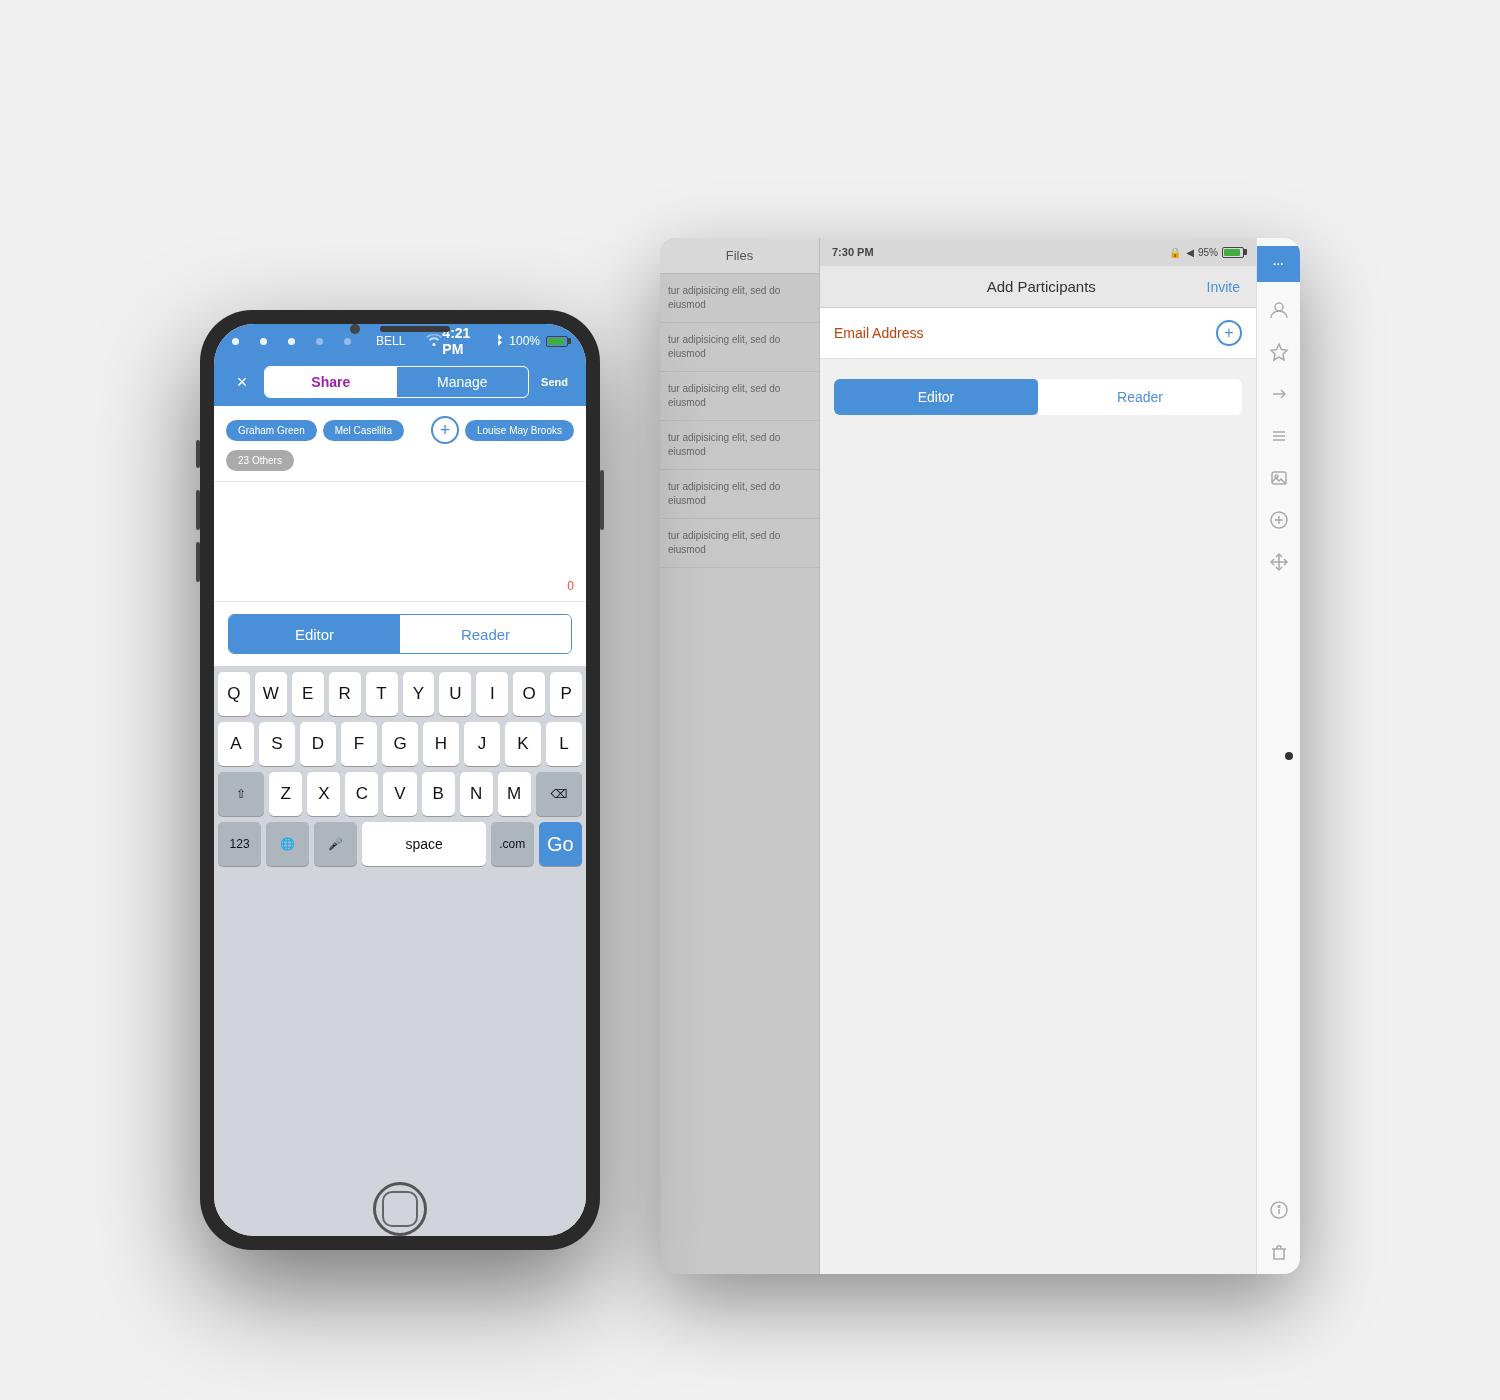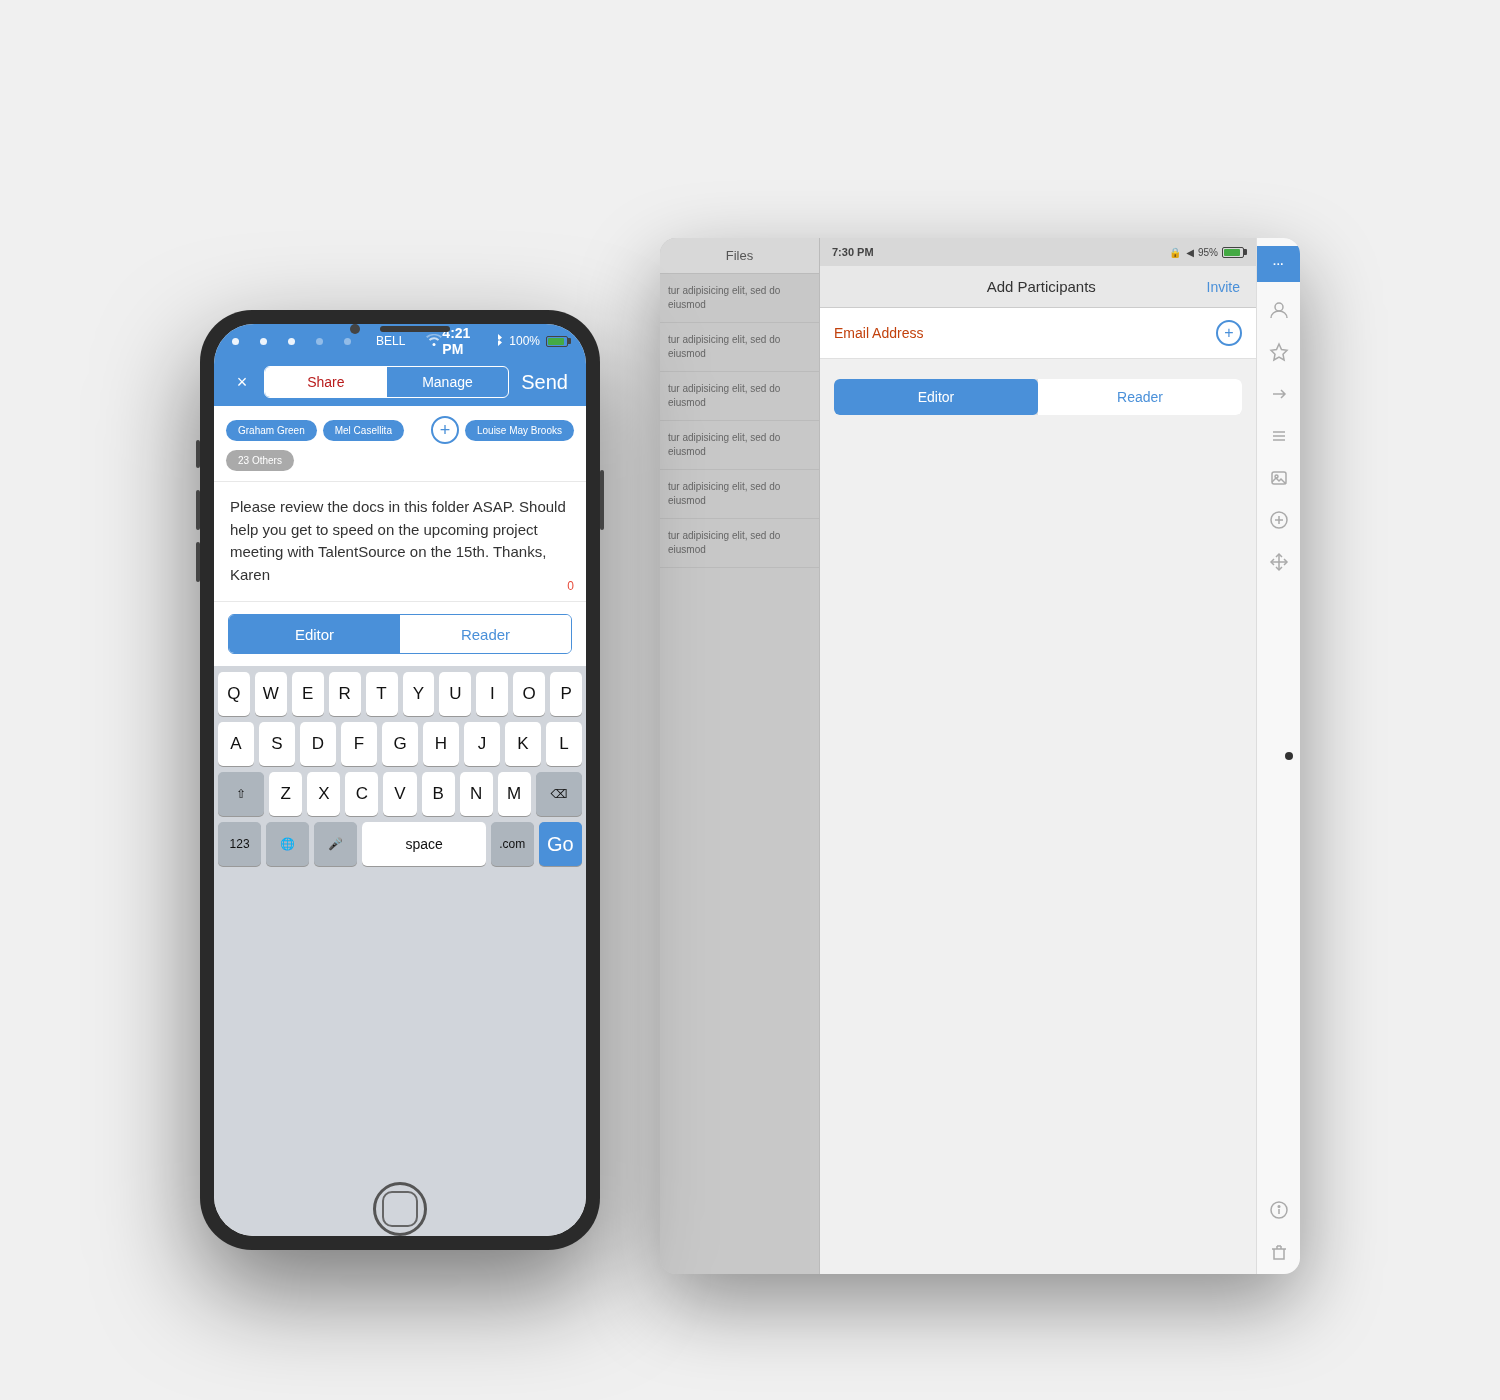--- a/index.html
+++ b/index.html
@@ -292,26 +292,26 @@
       overflow: hidden;
       height: 32px;
     }
     .phone-seg-btn {
       flex: 1;
       display: flex; align-items: center; justify-content: center;
       font-size: 14px;
       font-weight: 500;
       cursor: pointer;
     }
-    .phone-seg-btn.active { background: white; color: #b91c1c; }
+    .phone-seg-btn.active { background: white; color: #a21caf; font-weight: bold; }
     .phone-seg-btn.inactive { color: white; }
     .phone-send-btn {
-      font-size: 20px;
+      font-size: 11px;
       color: white;
-      font-weight: 400;
+      font-weight: 700;
       padding: 0 4px;
     }
 
     
     .phone-recipients {
       padding: 10px 12px;
       display: flex;
       flex-wrap: wrap;
       gap: 6px;
       align-items: center;
@@ -617,22 +617,20 @@
         <div class="phone-add-recipient">+</div>
         <div class="recipient-chip chip-blue">
           <span>Louise May Brooks</span>
         </div>
         <div class="recipient-chip chip-gray">
           <span>23 Others</span>
         </div>
       </div>
 
       <div class="phone-message">
-        <div class="phone-message-text">Please review the docs in this folder ASAP. Should help you get to speed on the upcoming project meeting with TalentSource on the 15th.
-Thanks, Karen</div>
         <span class="phone-char-count">0</span>
       </div>
 
       <div class="phone-editor-toggle">
         <div class="phone-editor-btn active">Editor</div>
         <div class="phone-editor-btn inactive">Reader</div>
       </div>
 
       <div class="keyboard">
         <div class="kb-row">

